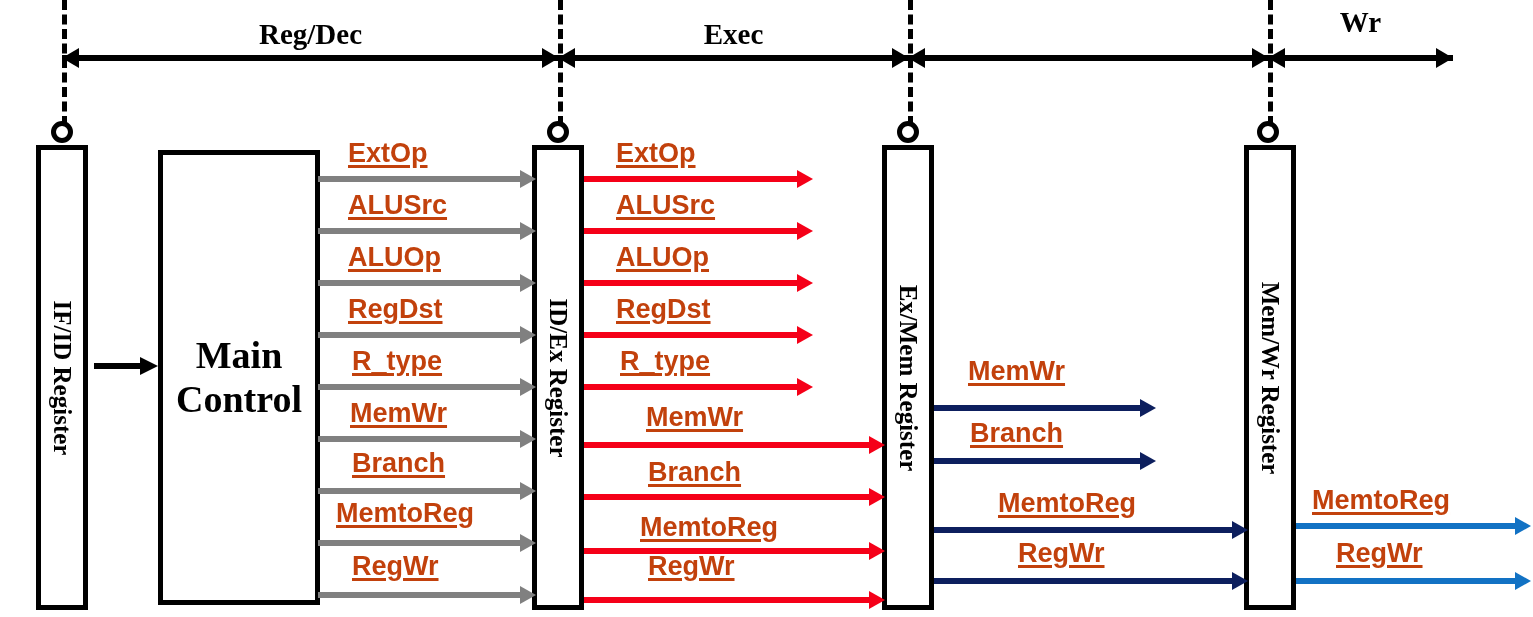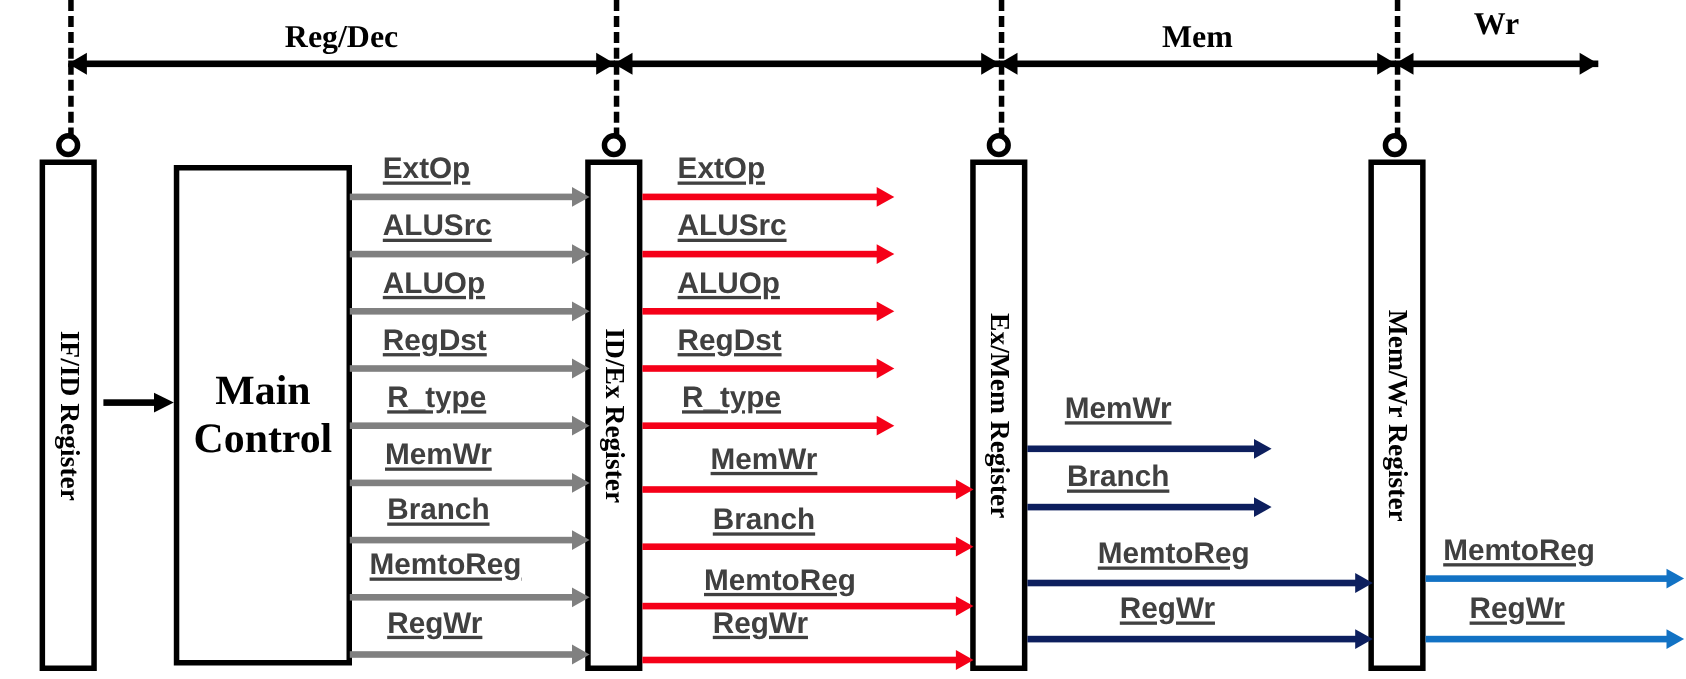--- a/index.html
+++ b/index.html
@@ -72,21 +72,21 @@
     text-align:center;
     line-height:1.15;
   }
 
   
   .sig-label{
     position:absolute;
     font-family:"Liberation Sans",sans-serif;
     font-weight:bold;
     font-size:27px;
-    color:#404040;
+    color:#c2410c;
     white-space:nowrap;
     text-decoration:underline;
     text-decoration-thickness:3px;
     text-underline-offset:3px;
     line-height:1;
   }
 
   
   .harrow{position:absolute;height:0;}
   .harrow .shaft{position:absolute;left:0;top:0;height:6px;}
@@ -139,21 +139,21 @@
     <div class="lhead"></div>
       <div class="rhead"></div>
   </div>
   <div class="ruler-arrow" style="left:1268px;top:55px;width:185px;">
     <div class="rshaft" style="width:185px;"></div>
     <div class="lhead"></div>
       <div class="rhead"></div>
   </div>
 
   <div class="stage-label" style="left:62px;width:497px;top:20px;">Reg/Dec</div>
-  <div class="stage-label" style="left:908px;width:361px;top:20px;">Mem</div>
+  <div class="stage-label" style="left:558px;width:351px;top:20px;">Exec</div>
   <div class="stage-label" style="left:1268px;width:185px;top:8px;">Wr</div>
 
   <div class="clock-circle" style="left:51px;top:121px;"></div>
   <div class="clock-circle" style="left:547px;top:121px;"></div>
   <div class="clock-circle" style="left:897px;top:121px;"></div>
   <div class="clock-circle" style="left:1257px;top:121px;"></div>
 
   <div class="reg-box" style="left:36px;top:145px;width:52px;height:465px;">
     <span class="reg-label">IF/ID Register</span>
   </div>

